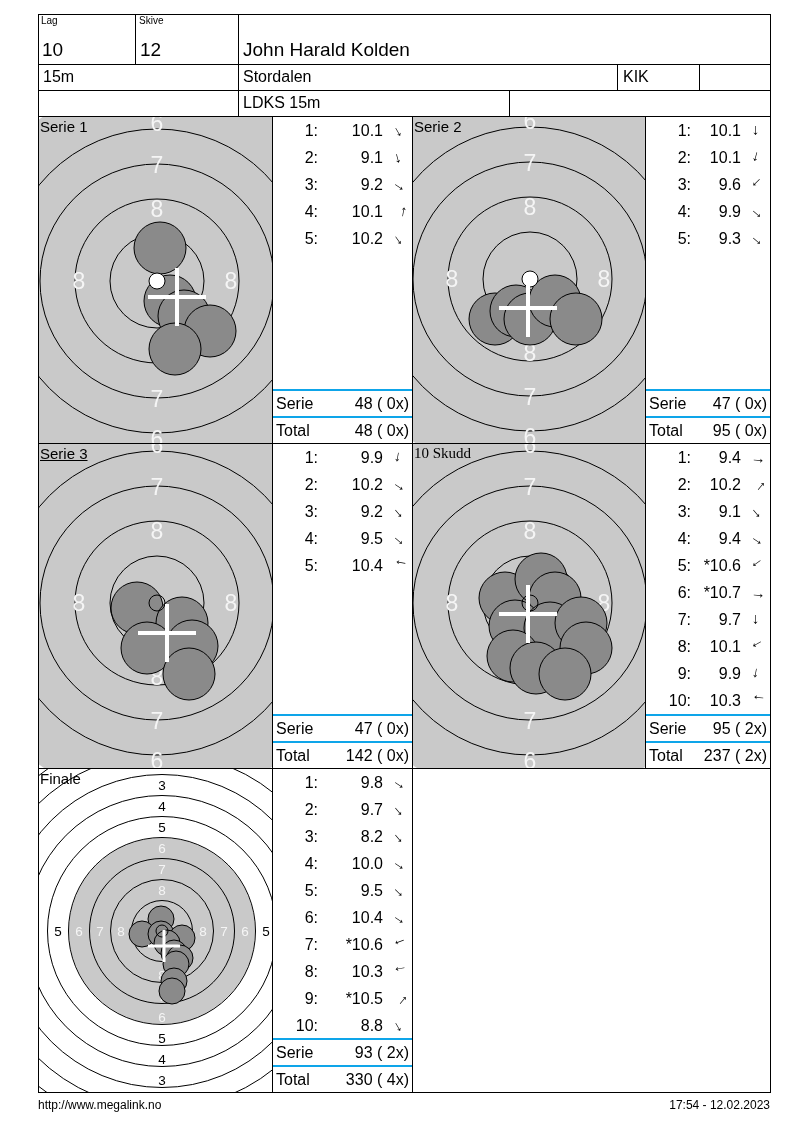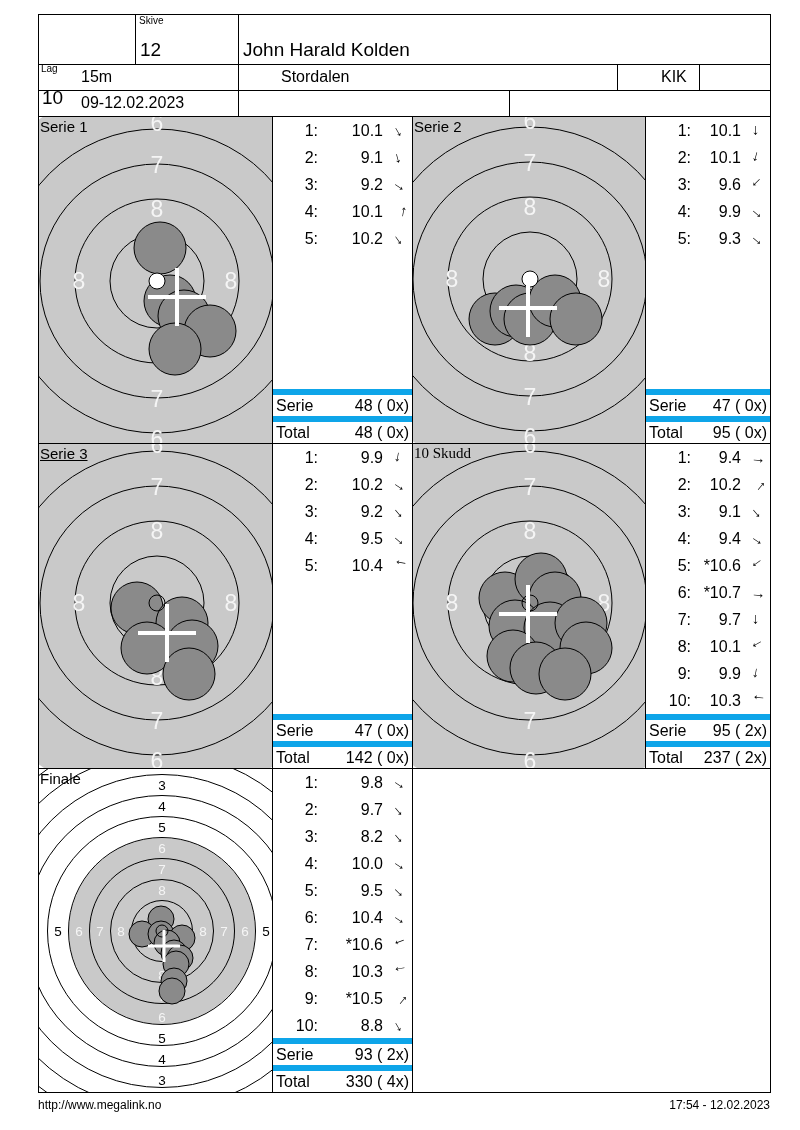--- a/index.html
+++ b/index.html
@@ -5,59 +5,59 @@
   html,body { margin:0; padding:0; background:#fff; }
   #page {
     position:relative; width:800px; height:1130px; background:#fff;
     font-family:"Liberation Sans", sans-serif; color:#000; overflow:hidden;
   }
   .frame { position:absolute; border:1px solid #000; box-sizing:border-box; }
   .hline { position:absolute; height:1px; background:#000; }
   .vline { position:absolute; width:1px; background:#000; }
   .hdr-small { position:absolute; top:1px; left:3px; font-size:10px; }
   .hdr-big  { position:absolute; bottom:3px; left:4px; font-size:19px; white-space:nowrap; }
-  .hdr-text { position:absolute; font-size:16px; line-height:25px; padding-left:5px; white-space:nowrap;margin-left:38px; }
+  .hdr-text { position:absolute; font-size:16px; line-height:25px; padding-left:5px; white-space:nowrap; }
   .panel-title { position:absolute; font-size:15px; padding:1px 2px; white-space:nowrap; z-index:3; }
   .scorebox { position:absolute; box-sizing:border-box; }
   .shot-row { display:flex; height:27px; align-items:center; font-size:16px; }
   .shot-idx { width:45px; text-align:right; }
   .shot-val { flex:1; text-align:right; padding-right:5px; white-space:nowrap; }
   .shot-arrow { width:24px; text-align:center; font-size:15px; }
   .shot-arrow span { display:inline-block; }
-  .total-row { position:absolute; left:0; right:0; height:27px; border-top:6px solid #0ea5e9;
+  .total-row { position:absolute; left:0; right:0; height:27px; border-top:2px solid #0ea5e9;
                display:flex; align-items:center; font-size:16px; box-sizing:border-box; }
   .total-label { flex:1; padding-left:3px; }
   .total-value { text-align:right; padding-right:3px; white-space:nowrap; }
   .footer-item { position:absolute; font-size:12px; white-space:nowrap; }
   svg text { font-family:"Liberation Sans", sans-serif; }
 </style>
 </head>
 <body>
 
 <div id="page">
 
   <div class="frame" style="left:38px; top:14px; width:733px; height:1079px;"></div>
 
-  <div style="position:absolute; left:38px; top:14px; width:98px; height:50px;margin-top:48px;">
+  <div style="position:absolute; left:38px; top:14px; width:98px; height:50px;">
     <span class="hdr-small">Lag</span>
     <span class="hdr-big">10</span>
   </div>
   <div style="position:absolute; left:136px; top:14px; width:102px; height:50px;">
     <span class="hdr-small">Skive</span>
     <span class="hdr-big">12</span>
   </div>
   <div style="position:absolute; left:239px; top:14px; width:531px; height:50px;">
     <span class="hdr-big">John Harald Kolden</span>
   </div>
 
   <div class="hdr-text" style="left:38px; top:64px; width:200px;">15m</div>
   <div class="hdr-text" style="left:238px; top:64px; width:380px;">Stordalen</div>
   <div class="hdr-text" style="left:618px; top:64px; width:82px;">KIK</div>
 
-  <div class="hdr-text" style="left:38px; top:90px; width:200px;">09-12.02.2023</div>
+  <div class="hdr-text" style="left:238px; top:90px; width:272px;">LDKS 15m</div>
 
   <div class="hline" style="left:38px; top:64px; width:733px;"></div>
   <div class="hline" style="left:38px; top:90px; width:733px;"></div>
   <div class="hline" style="left:38px; top:116px; width:733px;"></div>
   <div class="hline" style="left:38px; top:443px; width:733px;"></div>
   <div class="hline" style="left:38px; top:768px; width:733px;"></div>
   <div class="vline" style="left:135px; top:14px; height:50px;"></div>
   <div class="vline" style="left:238px; top:14px; height:102px;"></div>
   <div class="vline" style="left:617px; top:64px; height:26px;"></div>
   <div class="vline" style="left:699px; top:64px; height:26px;"></div>

